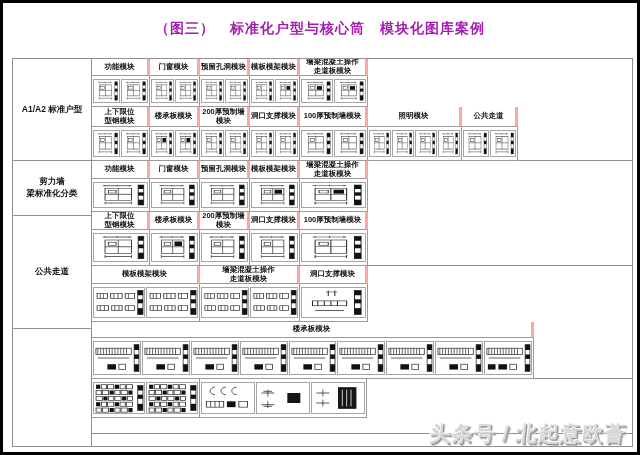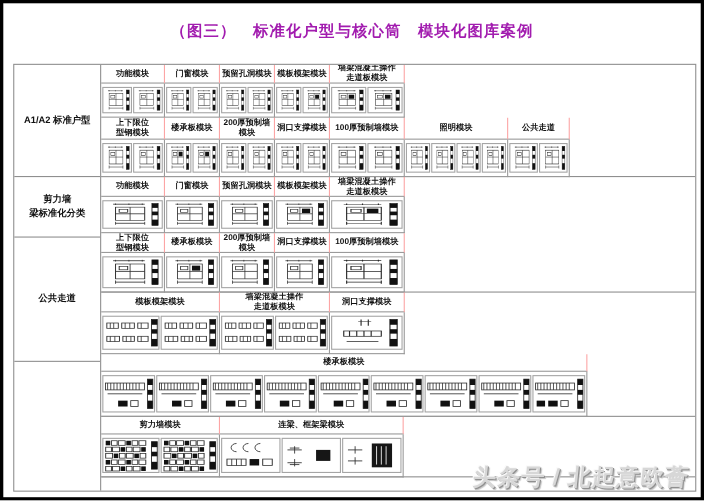--- a/index.html
+++ b/index.html
@@ -10,21 +10,21 @@
   .table{position:absolute;left:9px;top:55px;width:621px;height:389px;border:1px solid #8f8f8f;
          box-sizing:border-box;display:flex;background:#fff;}
   .left-col{width:78px;border-right:1px solid #8f8f8f;display:flex;flex-direction:column;flex:none;}
   .left-cell{border-bottom:1px solid #8f8f8f;display:flex;align-items:center;justify-content:center;
              text-align:center;font-size:8.5px;font-weight:700;color:#111;white-space:pre-line;
              line-height:1.4;box-sizing:border-box;overflow:hidden;}
   .left-fill{flex:1;}
   .content{flex:1;display:flex;flex-direction:column;min-width:0;}
   .section{border-bottom:1px solid #8f8f8f;box-sizing:border-box;display:flex;flex-direction:column;flex:none;}
   .band{display:flex;flex:none;box-sizing:border-box;}
-  .hcell{border-right:1px solid #fca5a5;border-bottom:1px solid #9a9a9a;box-sizing:border-box;
+  .hcell{border-right:3px solid #fca5a5;border-bottom:1px solid #9a9a9a;box-sizing:border-box;
          display:flex;align-items:center;justify-content:center;text-align:center;
          font-size:7.5px;font-weight:700;color:#111;line-height:1.15;white-space:pre-line;
          overflow:hidden;flex:none;padding:0 1px;}
   .dcell{border-right:1px solid #9a9a9a;border-bottom:1px solid #9a9a9a;box-sizing:border-box;
          display:flex;align-items:center;justify-content:space-evenly;gap:1px;padding:2px 1px;
          overflow:hidden;flex:none;}
   .fill{flex:1;border:none;}
   .thumb{flex:1;height:calc(100% - 2px);border:1px solid #a5a5a5;background:#fff;box-sizing:border-box;
          min-width:0;overflow:hidden;}
   .thumb svg{width:100%;height:100%;display:block;}
@@ -841,25 +841,20 @@
                   <rect x="42" y="14" width="5" height="5" fill="#111"></rect>
                   <rect x="42" y="25" width="5" height="8" fill="#111"></rect>
                   <rect x="3" y="25" width="8" height="6" fill="#111"></rect>
                 </svg>
               </div>
             </div>
             <div class="dcell fill" style="border: none;"></div>
           </div>
         </div>
         <div class="section" style="height: 55px;">
-          <div class="band" style="height: 16px;">
-            <div class="hcell" style="width: 108px;">剪力墙模块</div>
-            <div class="hcell" style="width: 167px;">连梁、框架梁模块</div>
-            <div class="hcell fill" style="border: none;"></div>
-          </div>
           <div class="band" style="height: 39px;">
             <div class="dcell" style="width: 108px;">
               <div class="thumb">
                 <svg viewBox="0 0 48 36" preserveAspectRatio="none">
                   <rect x="2" y="2" width="4" height="5" fill="#111"></rect>
                   <rect x="7" y="2" width="5" height="5" stroke="#2b2b2b" stroke-width="0.8" fill="none"></rect>
                   <rect x="13" y="2" width="6" height="5" stroke="#2b2b2b" stroke-width="0.8" fill="none"></rect>
                   <rect x="20" y="2" width="4" height="5" fill="#111"></rect>
                   <rect x="25" y="2" width="5" height="5" stroke="#2b2b2b" stroke-width="0.8" fill="none"></rect>
                   <rect x="31" y="2" width="6" height="5" stroke="#2b2b2b" stroke-width="0.8" fill="none"></rect>

